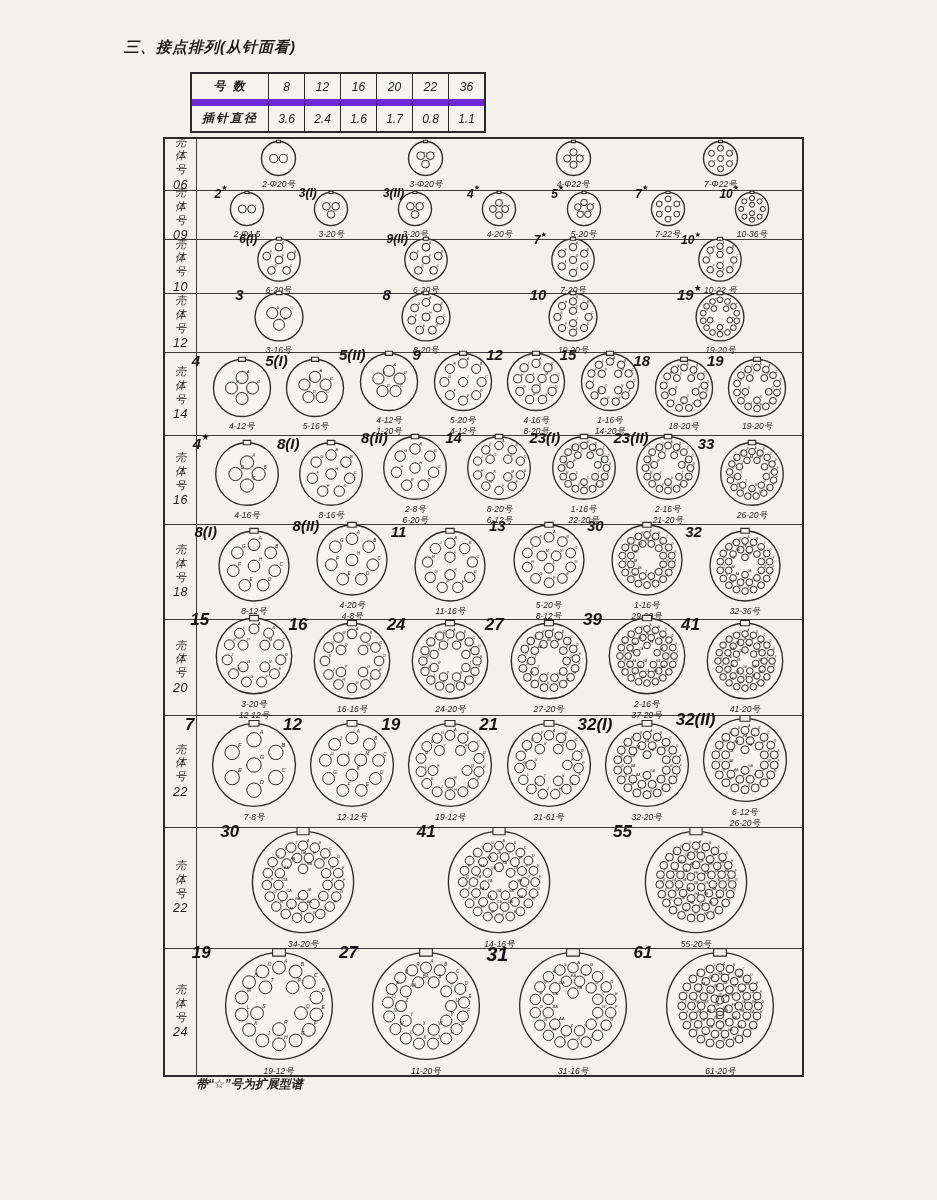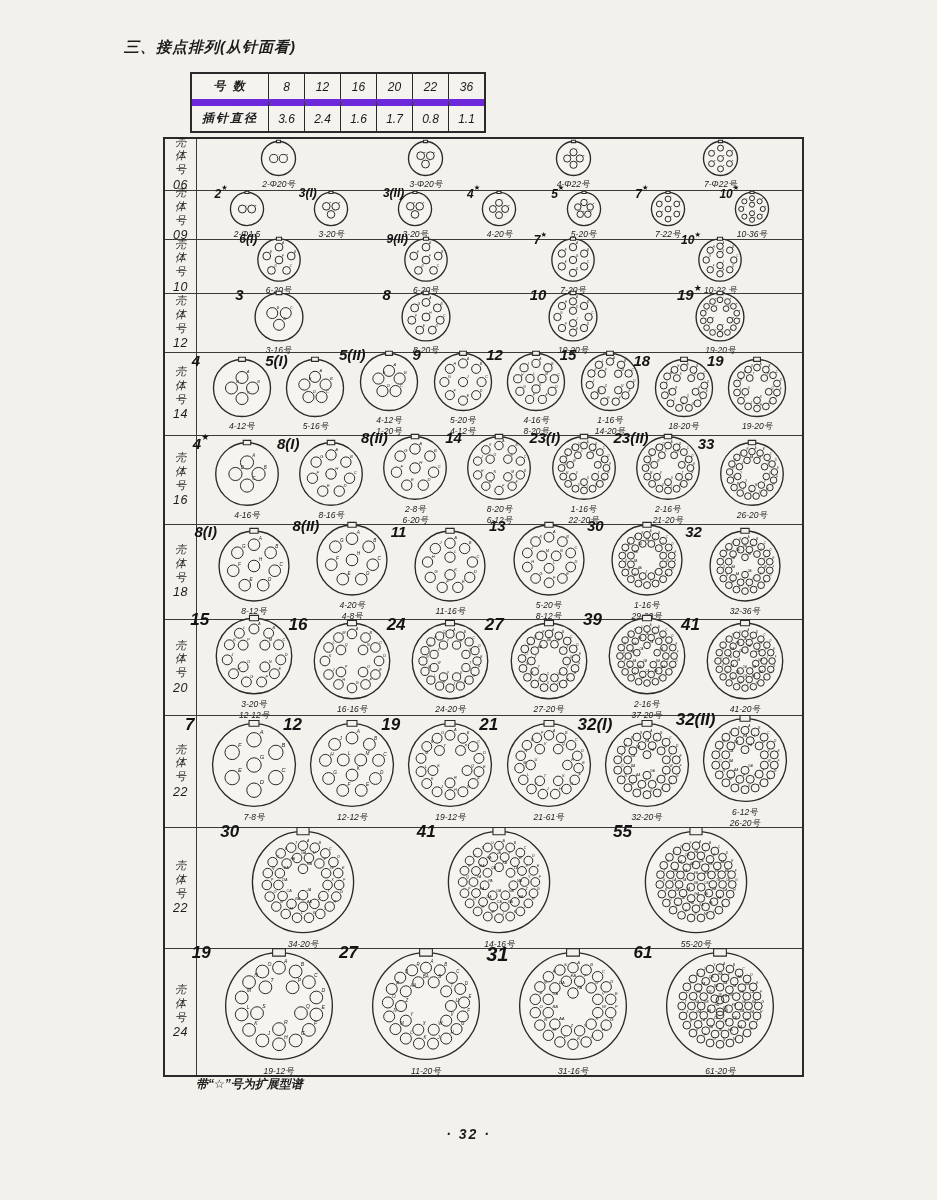--- a/index.html
+++ b/index.html
@@ -2694,14 +2694,13 @@
             </svg>
             <div class="caps">
               <div>61-20号</div>
             </div>
           </div>
         </div>
       </div>
     </div>
 
   <div class="note">带“☆”号为扩展型谱</div>
-  <div class="pageno">· 32 ·</div>
 </div>
 
 </body></html>

